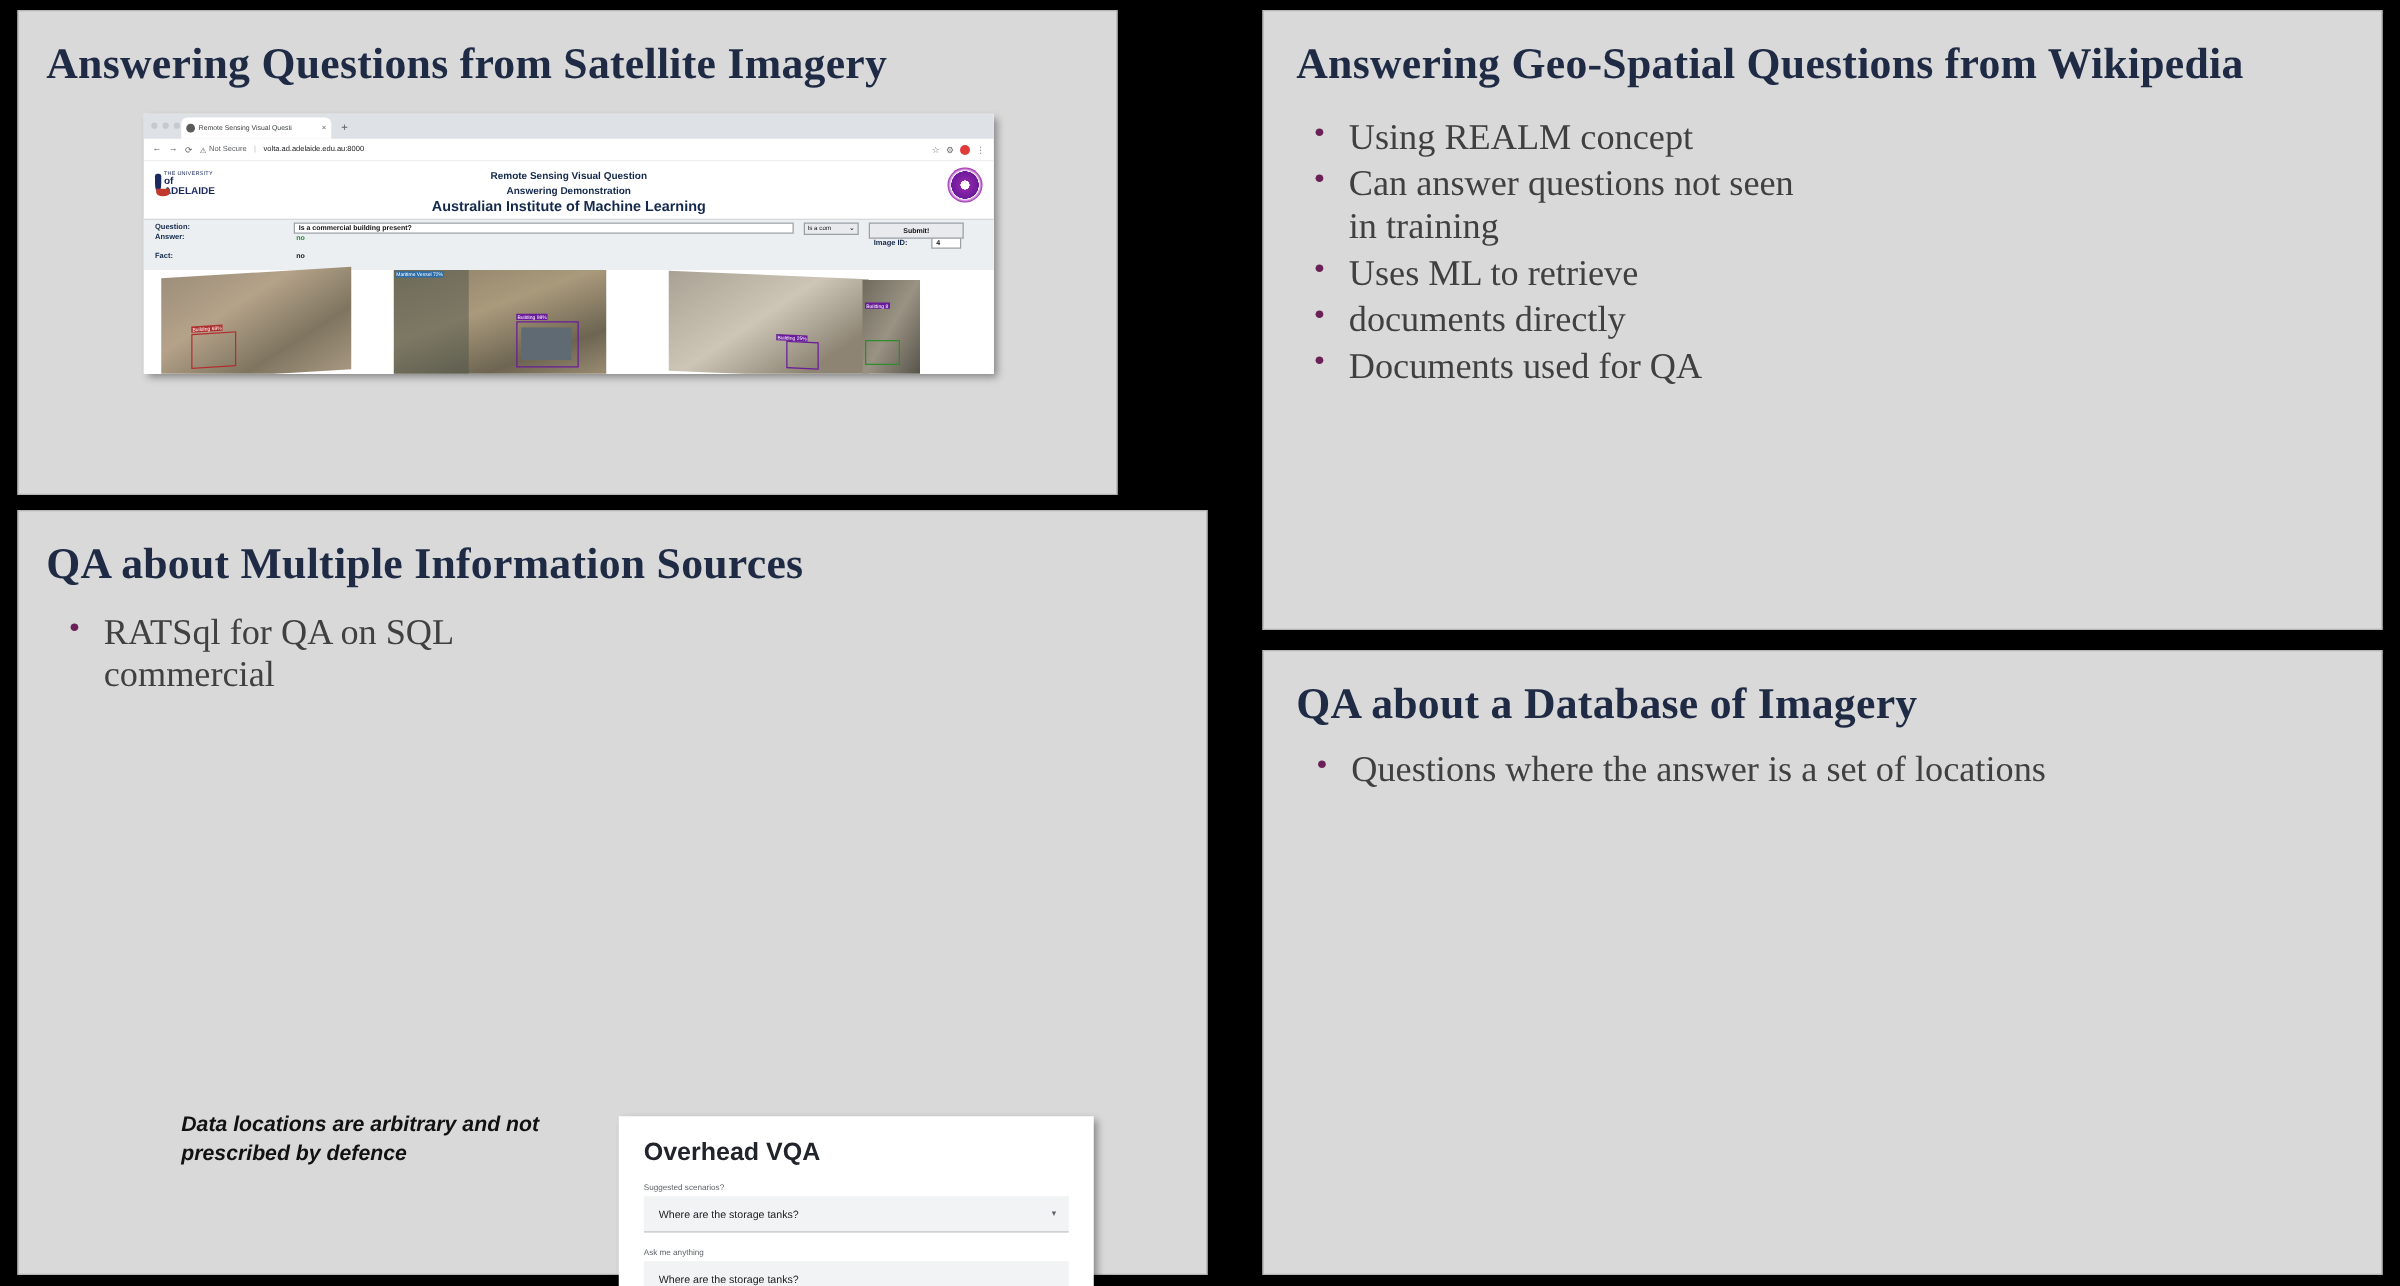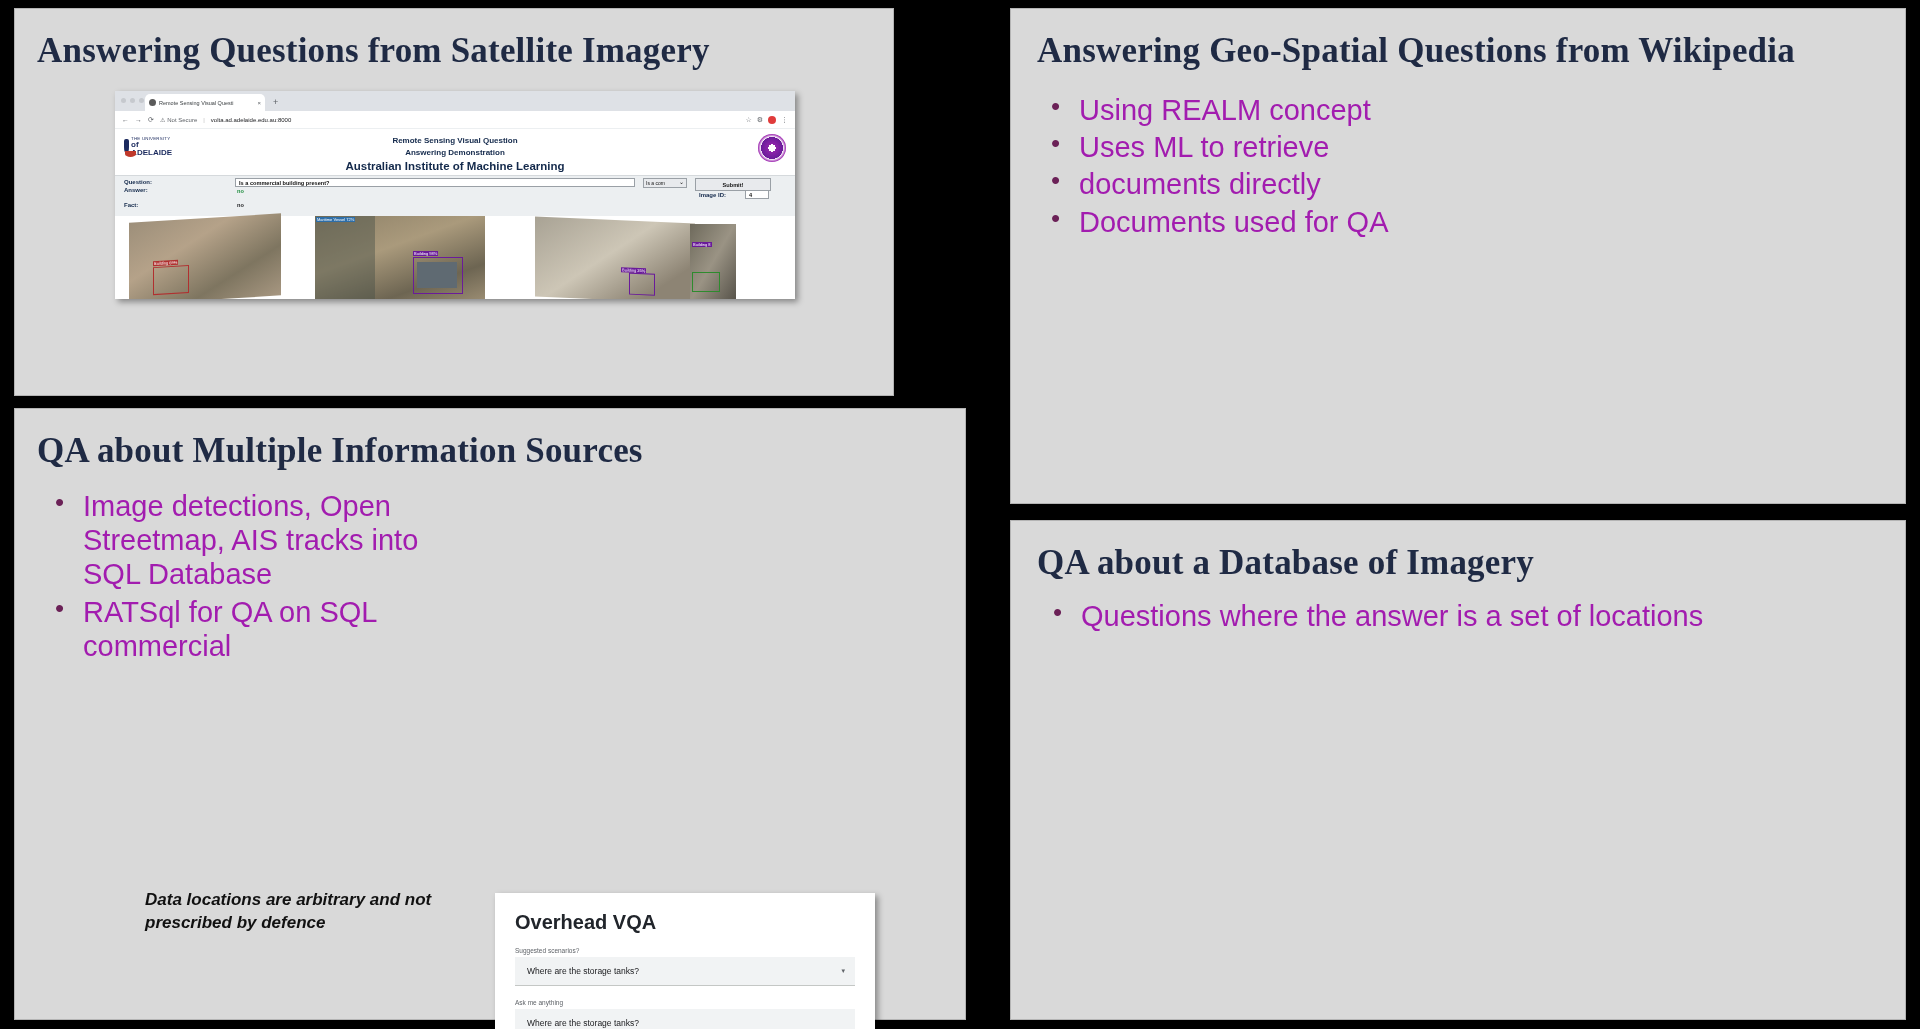--- a/index.html
+++ b/index.html
@@ -15,21 +15,21 @@
   .p-br{left:1010px;top:520px; width:896px; height:500px;}
 
   .slide-title{font-family:"Liberation Serif",serif;font-weight:bold;
        color:#1f2a44;letter-spacing:.2px;}
   .p-tl .slide-title{font-size:35px;margin:22px 0 0 22px;}
   .p-bl .slide-title{font-size:35px;margin:22px 0 0 22px;}
   .p-tr .slide-title{font-size:35px;margin:22px 0 0 26px;}
   .p-br .slide-title{font-size:35px;margin:22px 0 0 26px;}
 
   ul.bullets{list-style:none;margin:14px 0 0 34px;padding:0;
-       font-family:Liberation Sans, sans-serif;color:#a21caf;}
+       font-family:Liberation Serif, serif;color:#404040;}
   ul.bullets li{position:relative;padding-left:34px;font-size:29px;
        line-height:1.18;margin-bottom:3px;}
   ul.bullets li::before{content:"•";position:absolute;left:6px;top:-2px;
        color:#6b2157;font-size:26px;}
 
   .footnote{position:absolute;font-family:"Liberation Sans",sans-serif;
        font-style:italic;font-weight:bold;font-size:17px;color:#111;
        text-align:left;line-height:1.35;}
 
   
@@ -201,41 +201,41 @@
         </div>
       </div>
     </div>
   </div>
 </div>
 
 <div class="panel p-bl">
   <div class="slide-title">QA about Multiple Information Sources</div>
 
   <ul class="bullets" style="width:420px;margin-top:18px;">
-    <li>Image detections, Open Streetmap, AIS tracks into SQL Database</li>
     <li>RATSql for QA on SQL commercial</li>
   </ul>
 
   <div class="footnote" style="left:130px;top:480px;width:330px;">Data locations are arbitrary and not prescribed by defence</div>
 
   <div class="shot3 shot">
     <div class="ov-title">Overhead VQA</div>
     <div class="ov-lab">Suggested scenarios?</div>
     <div class="ov-select">Where are the storage tanks?</div>
     <div class="ov-lab">Ask me anything</div>
     <div class="ov-input">Where are the storage tanks?</div>
 
   </div>
 </div>
 
 <div class="panel p-tr">
   <div class="slide-title">Answering Geo-Spatial Questions from Wikipedia</div>
 
   <ul class="bullets" style="width:400px;margin-top:22px;">
     <li>Using REALM concept</li>
+    <li>Can answer questions not seen in training</li>
     <li>Uses ML to retrieve</li>
     <li>documents directly</li>
     <li>Documents used for QA</li>
   </ul>
 
 </div>
 
 <div class="panel p-br">
   <div class="slide-title">QA about a Database of Imagery</div>
   <ul class="bullets" style="width:820px;margin-top:16px;margin-left:36px;">

